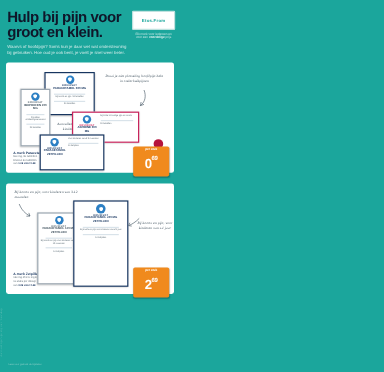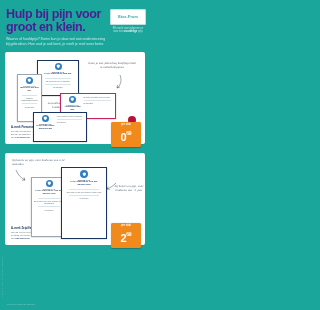--- a/index.html
+++ b/index.html
@@ -7,21 +7,21 @@
     width:150px;height:310px;overflow:hidden;
     background:#1ba69c;
     font-family:"Liberation Sans", sans-serif;
     -webkit-font-smoothing:antialiased;
   }
   .page{position:relative;width:150px;height:310px;background:#1ba69c;}
 
   
   .header{position:relative;padding:8px 6px 4px 6px;}
   .headline{
-    color:#4c1d95;font-weight:bold;font-size:12.5px;line-height:12.5px;
+    color:#0f172a;font-weight:bold;font-size:12.5px;line-height:12.5px;
     letter-spacing:-0.4px;width:104px;margin:0 1px 4px 0;
   }
   .subcopy{
     color:#cdeae7;font-size:3.6px;line-height:4.6px;width:100px;margin:0;
   }
   .logo-box{
     position:absolute;right:4px;top:9px;width:36px;
     background:transparent;text-align:center;
   }
   .logo-card{

